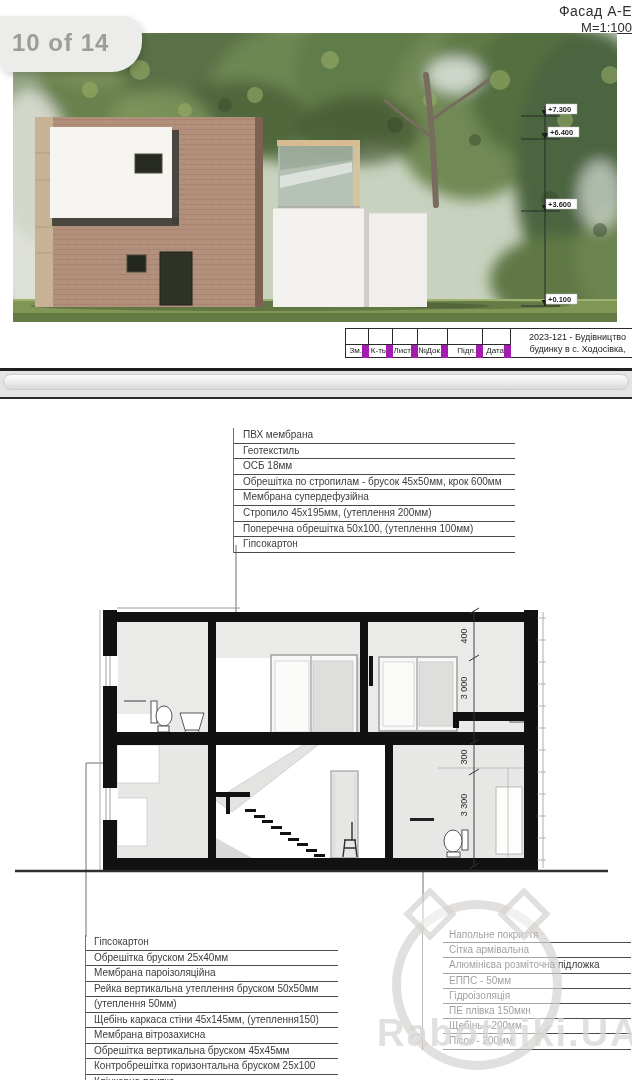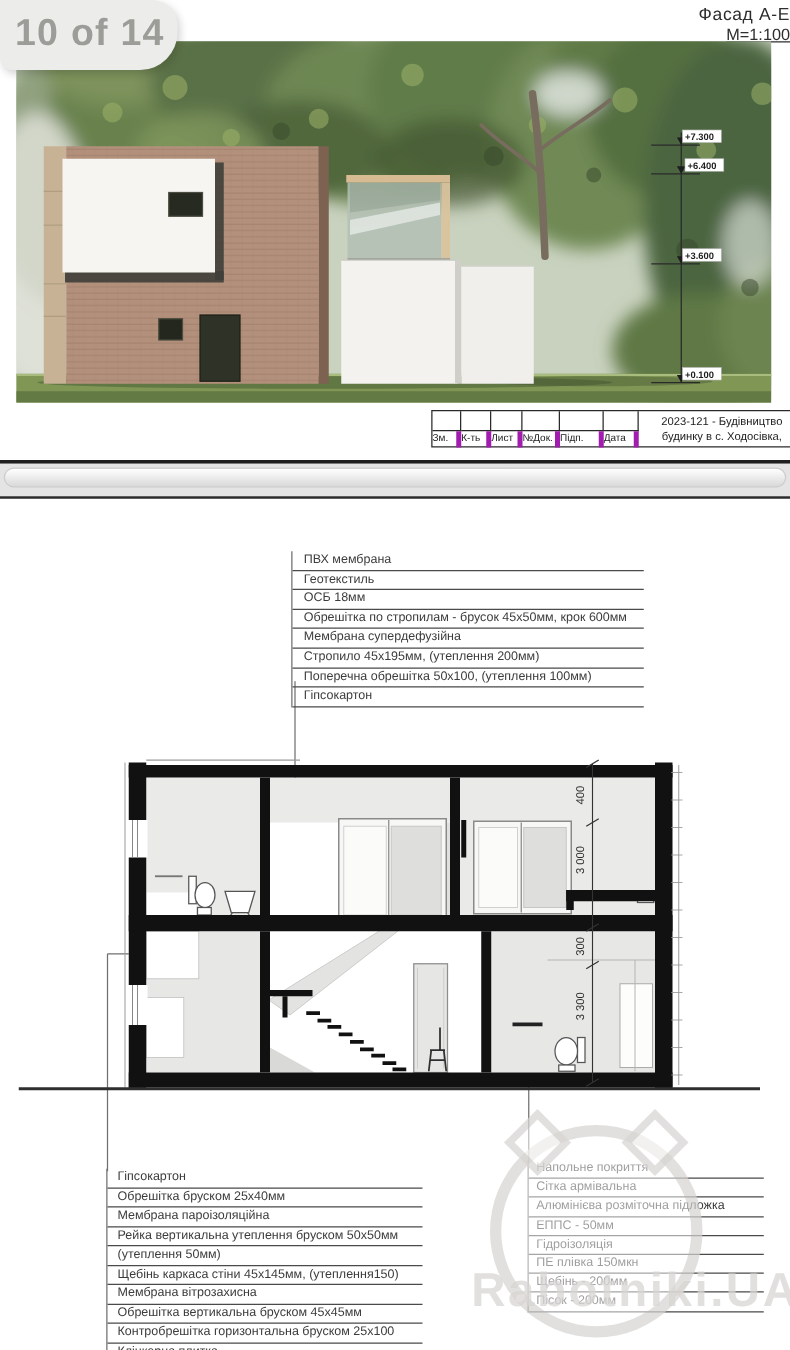--- a/index.html
+++ b/index.html
@@ -5,49 +5,49 @@
   html,body{margin:0;padding:0;background:#fff;}
   #stage{position:relative;width:632px;height:1080px;overflow:hidden;background:#fff;
          font-family:"Liberation Sans",sans-serif;}
   
   #page1{position:absolute;left:0;top:0;width:632px;height:371px;background:#fff;
          border-bottom:3px solid #1f1f1f;box-sizing:border-box;}
   .fig-title{position:absolute;left:0;top:3px;width:632px;text-align:right;color:#2e2e2e;}
   .fig-title .t1{font-size:14px;letter-spacing:.5px;}
   .fig-title .t2{font-size:13px;margin-top:1px;text-decoration:underline;}
   #facade{position:absolute;left:13px;top:33px;width:604px;height:289px;overflow:hidden;}
-  #badge{position:absolute;left:0;top:0;width:142px;height:56px;background:#ecedea;
+  #badge{position:absolute;left:0;top:16px;width:142px;height:56px;background:#ecedea;
          border-radius:0 20px 30px 10px;box-shadow:2px 3px 7px rgba(0,0,0,.18);
-         color:#9c9c98;font-weight:bold;font-size:30px;line-height:54px;padding-left:12px;
+         color:#9c9c98;font-weight:bold;font-size:24px;line-height:54px;padding-left:12px;
          box-sizing:border-box;letter-spacing:1px;}
   
   #tblock{position:absolute;left:345px;top:328px;width:300px;height:30px;
           display:grid;grid-template-columns:23px 24px 25px 30px 35px 28px 1fr;
           grid-template-rows:16px 13px;border:1.5px solid #2a2a2a;box-sizing:border-box;
           background:#fff;}
   #tblock .c{border-right:1px solid #2a2a2a;border-bottom:1px solid #2a2a2a;}
-  #tblock .l{border-right:4px solid #a21caf;font-size:8px;color:#222;text-align:left;
+  #tblock .l{border-right:7px solid #a21caf;font-size:8px;color:#222;text-align:right;
              line-height:12px;overflow:hidden;}
   #tblock .proj{grid-column:7;grid-row:1/3;font-size:9px;color:#222;text-align:center;
                 line-height:1.35;padding-top:2px;}
   
   #pgap{position:absolute;left:0;top:371px;width:632px;height:26px;background:#e4e4e4;}
   #pgap .pill{position:absolute;left:3px;right:3px;top:3px;height:16px;border-radius:9px;
               background:linear-gradient(#ffffff,#d9d9d9);border:1px solid #cccccc;box-sizing:border-box;}
   
   #page2{position:absolute;left:0;top:397px;width:632px;height:683px;background:#fff;
          border-top:2px solid #2b2b2b;box-sizing:border-box;}
   #section{position:absolute;left:0;top:397px;width:632px;height:683px;}
   .calloutlist{position:absolute;color:#3c3c3c;font-size:10px;}
   .calloutlist .row{border-bottom:1px solid #4a4a4a;white-space:nowrap;overflow:hidden;}
-  #rooflist{left:233px;top:428px;width:281px;border-left:1px solid #707070;padding-left:0;margin-top:13px;}
+  #rooflist{left:233px;top:428px;width:281px;border-left:1px solid #707070;padding-left:0;}
   #rooflist .row{line-height:14.6px;height:14.6px;padding-left:9px;}
   #walllist{left:85px;top:935px;width:252px;border-left:1px solid #707070;}
   #walllist .row{line-height:14.5px;height:14.5px;padding-left:8px;}
-  #floorlist{left:422px;top:928px;width:188px;border-left:1px solid #707070;}
+  #floorlist{left:422px;top:928px;width:188px;border-left:1px solid #707070;padding-left:20px;}
   #floorlist .row{line-height:14.2px;height:14.2px;padding-left:6px;}
   
   #wm-ring{position:absolute;left:392px;top:900px;width:152px;height:152px;border-radius:50%;
            border:9px solid rgba(186,182,177,.42);background:rgba(255,255,255,.5);
            pointer-events:none;}
   #wm-ring:before,#wm-ring:after{content:"";position:absolute;width:26px;height:26px;
            background:rgba(255,255,255,.55);border:6px solid rgba(186,182,177,.42);
            transform:rotate(45deg);top:-14px;}
   #wm-ring:before{left:10px;} #wm-ring:after{right:10px;}
   #wm-text{position:absolute;left:333px;top:1012px;width:300px;font-size:38px;font-weight:bold;

